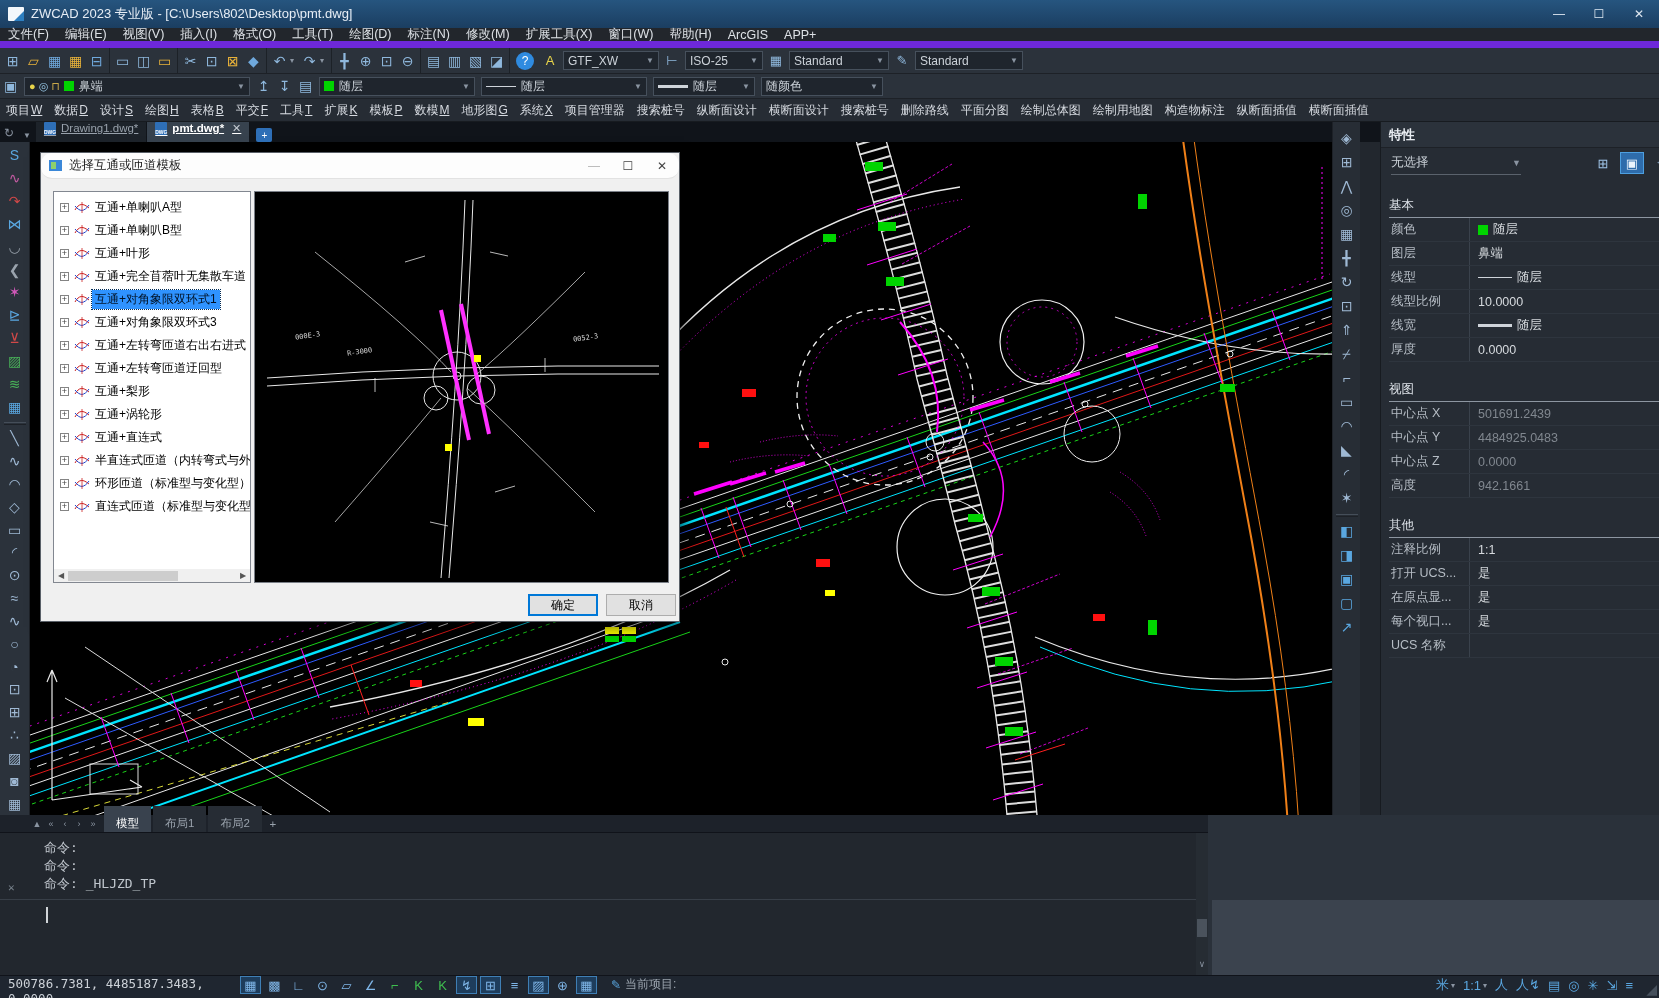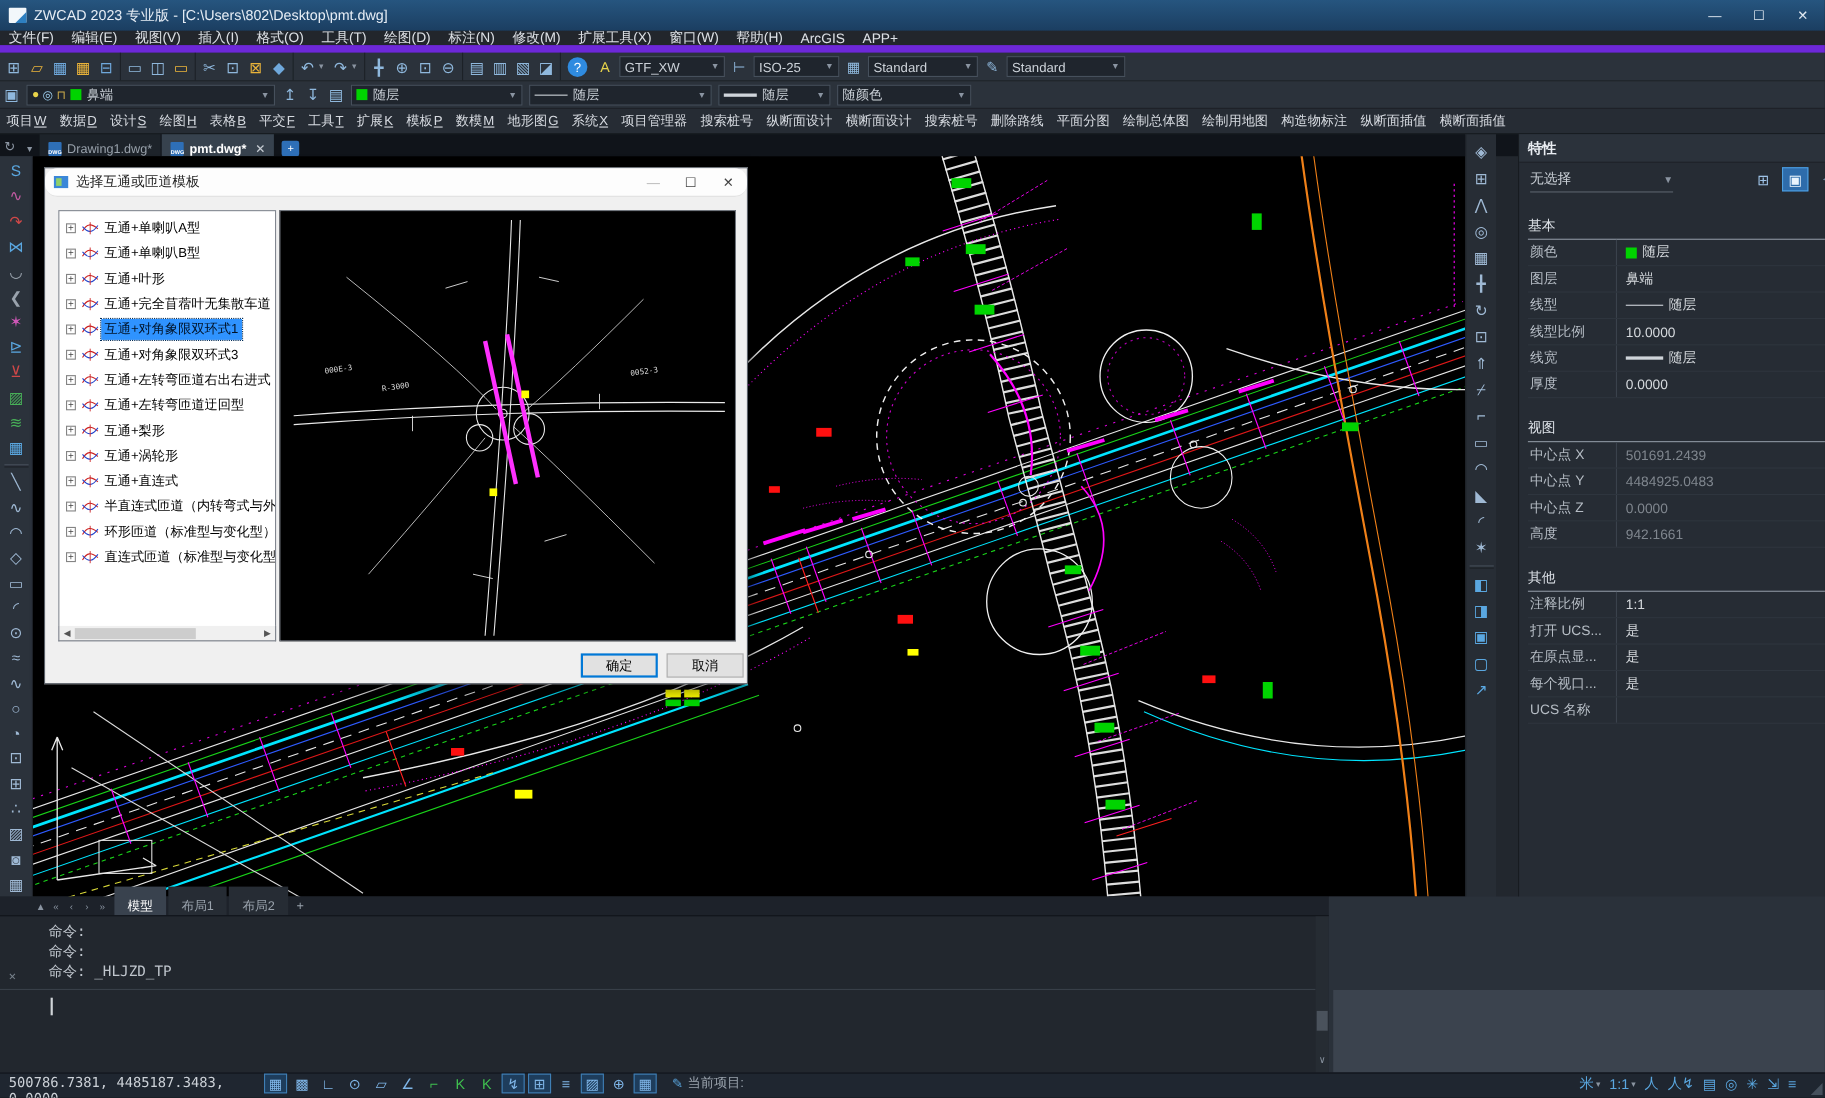--- a/index.html
+++ b/index.html
@@ -44,22 +44,22 @@
   
   #ribbon { position:absolute; left:0; top:99px; width:1659px; height:23px; background:#262c34;
     display:flex; align-items:center; font-size:12px; color:#d7dbe1; border-bottom:1px solid #171b20; }
   .ribbon-item { padding:0 6px; height:100%; display:flex; align-items:center; cursor:default; white-space:nowrap; }
   .ribbon-item u { text-decoration:underline; margin-left:1px; }
 
   
   #tabbar { position:absolute; left:0; top:122px; width:1659px; height:20px; background:#10141a;
     display:flex; align-items:flex-end; }
   .tab-left-ic { color:#8a94a1; font-size:12px; width:18px; text-align:center; padding-bottom:2px;}
-  .doc-tab { height:20px; display:flex; align-items:flex-end; padding:0 8px; font-size:11.5px;
-    color:#98a1ab; background:#1d232a; margin-right:1px; cursor:default; }
+  .doc-tab { height:20px; display:flex; align-items:flex-start; padding:0 8px; font-size:11.5px;
+    color:#98a1ab; background:#1d232a; margin-right:1px; cursor:default;text-decoration:underline; }
   .doc-tab.active { background:#37424e; color:#fff; }
   .dwg-ic { width:12px; height:13px; background:#2e6fb7; color:#fff; font-size:5px; font-weight:bold;
     display:flex; align-items:flex-end; justify-content:center; margin-right:5px; border-radius:1px; }
   .tab-x { margin-left:8px; color:#c6ccd3; font-size:11px; }
   .tab-new { width:16px; height:14px; background:#2e6fb7; color:#fff; font-size:10px; margin-left:6px;
     display:flex; align-items:center; justify-content:center; border-radius:2px; }
 
   
   #leftstrip { position:absolute; left:0; top:142px; width:30px; height:673px; background:#2b323b;
     border-right:1px solid #1d2127; display:flex; flex-direction:column; align-items:center; padding-top:2px; }

